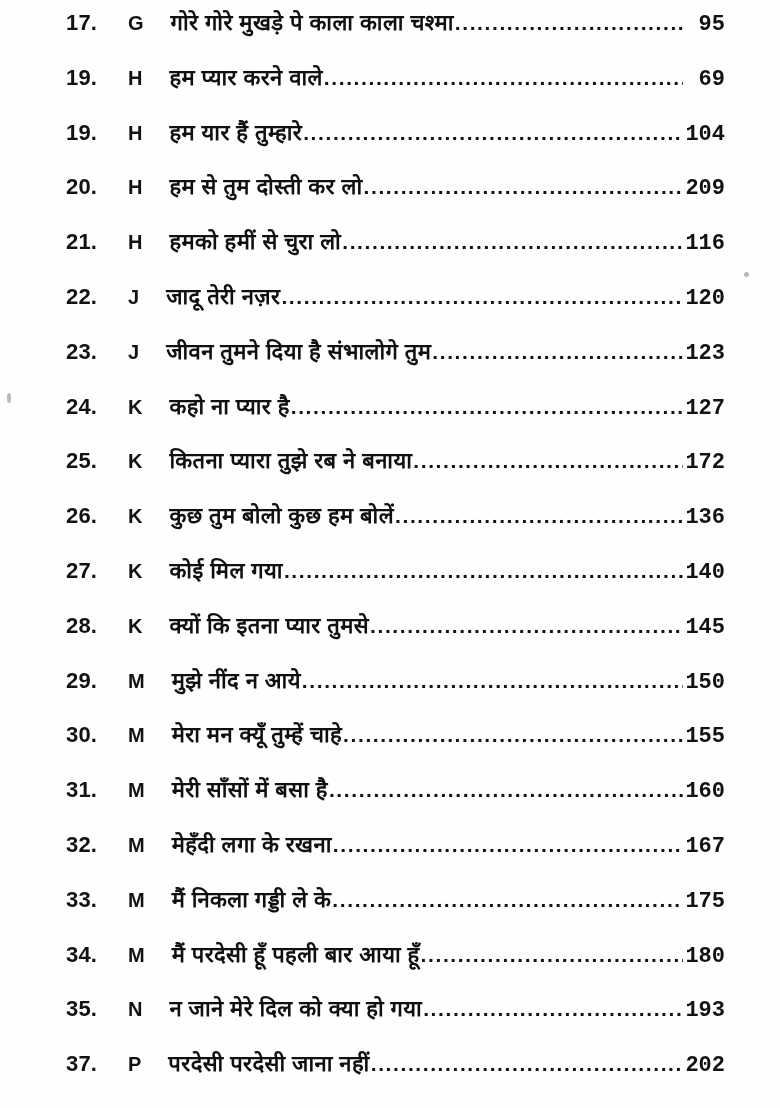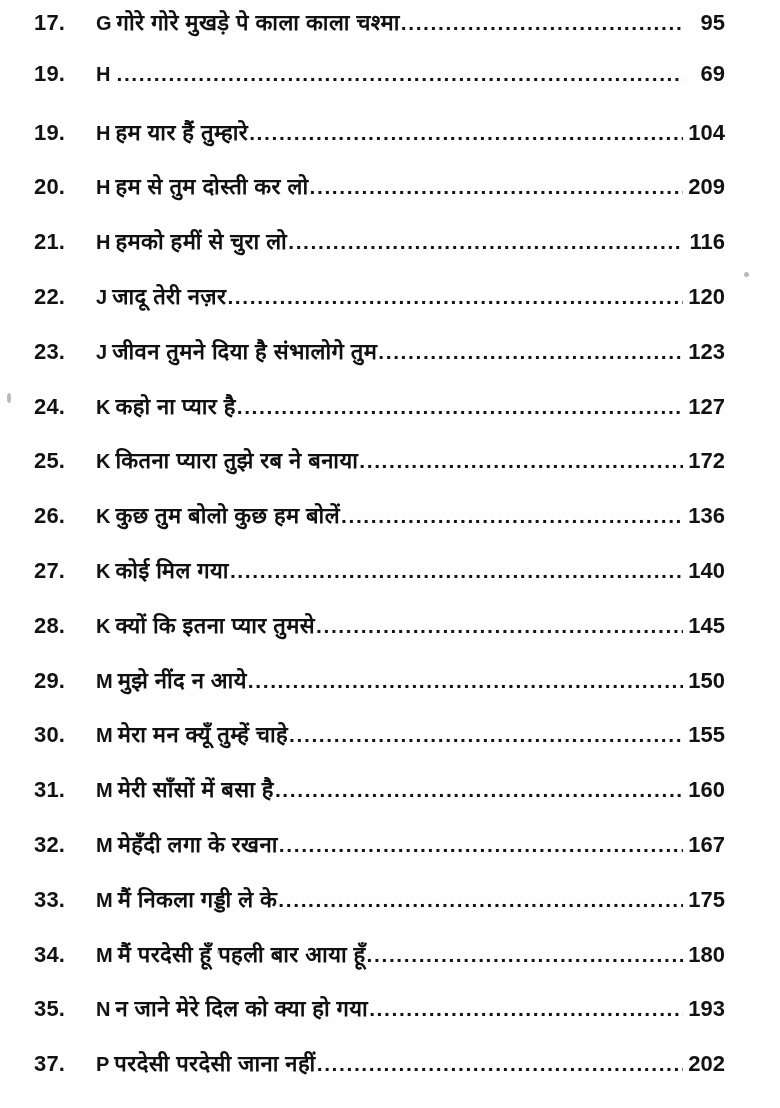--- a/index.html
+++ b/index.html
@@ -26,21 +26,21 @@
     left: 0;
     top: 0;
     width: 780px;
     padding-top: 6px;
     box-sizing: border-box;
   }
   .toc-row {
     display: flex;
     align-items: baseline;
     height: 54.8px;
-    padding-left: 34px;
+    padding-left: 66px;
     padding-right: 55px;
     box-sizing: border-box;
     white-space: nowrap;
   }
   .toc-num {
     flex: 0 0 auto;
     width: 62px;
     font-size: 22px;
     font-weight: 700;
     letter-spacing: 0.2px;
@@ -55,20 +55,21 @@
     padding-right: 5px;
     font-family: "Liberation Sans", sans-serif;
   }
   .toc-title {
     flex: 0 0 auto;
     font-size: 22px;
     font-weight: 700;
     color: #101010;
     font-family: "Liberation Sans", sans-serif;
     letter-spacing: 0.4px;
+    margin-left: 22px;
   }
   .toc-leader {
     flex: 1 1 auto;
     overflow: hidden;
     margin: 0 0px 0 1px;
     position: relative;
     height: 22px;
   }
   .toc-leader::after {
     content: "........................................................................................................................";
@@ -80,21 +81,21 @@
     line-height: 22px;
     white-space: nowrap;
   }
   .toc-page {
     flex: 0 0 auto;
     font-size: 22px;
     font-weight: 700;
     color: #121212;
     text-align: right;
     min-width: 42px;
-    font-family: Liberation Sans, sans-serif;
+    font-family: Liberation Mono, monospace;
   }
   
   .speck {
     position: absolute;
     background: #b9b9b9;
     border-radius: 50%;
   }
 </style>
 </head>
 <body>
@@ -108,20 +109,21 @@
       <div class="toc-row">
         <span class="toc-num">17.</span>
         <span class="toc-letter">G</span>
         <span class="toc-title">गोरे गोरे मुखड़े पे काला काला चश्मा</span>
         <span class="toc-leader"></span>
         <span class="toc-page">95</span>
       </div>
       <div class="toc-row">
         <span class="toc-num">19.</span>
         <span class="toc-letter">H</span>
+        <span class="toc-title">हम प्यार करने वाले</span>
         <span class="toc-leader"></span>
         <span class="toc-page">69</span>
       </div>
       <div class="toc-row">
         <span class="toc-num">19.</span>
         <span class="toc-letter">H</span>
         <span class="toc-title">हम यार हैं तुम्हारे</span>
         <span class="toc-leader"></span>
         <span class="toc-page">104</span>
       </div>

